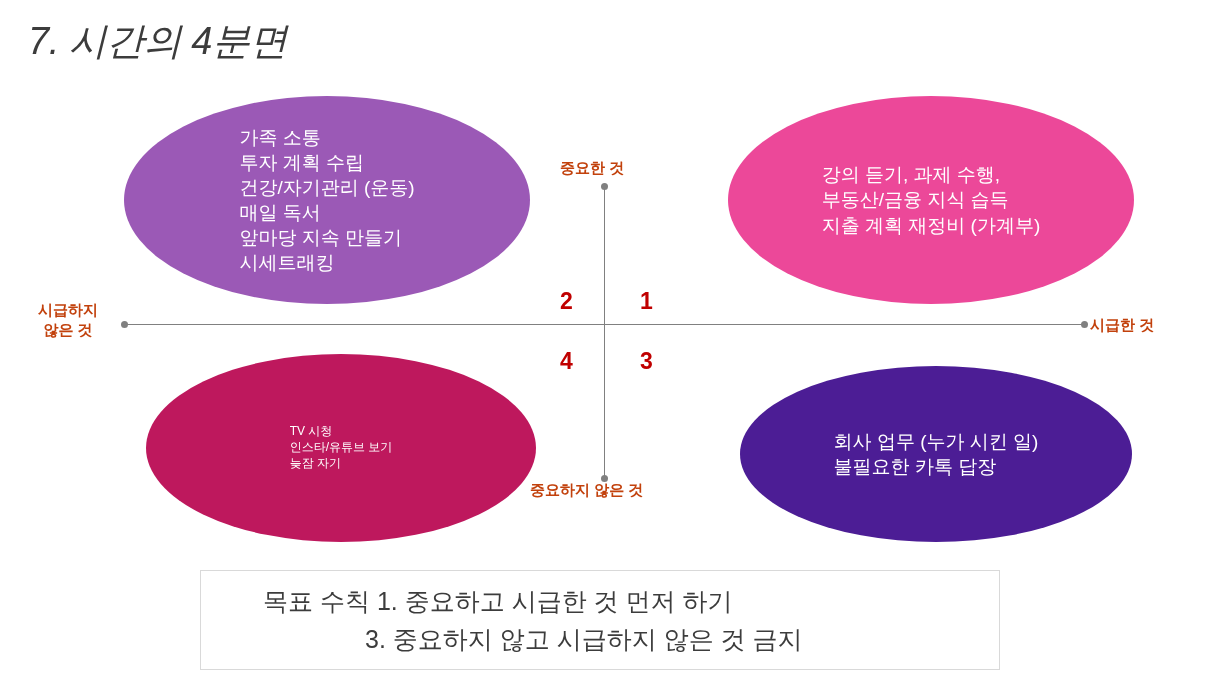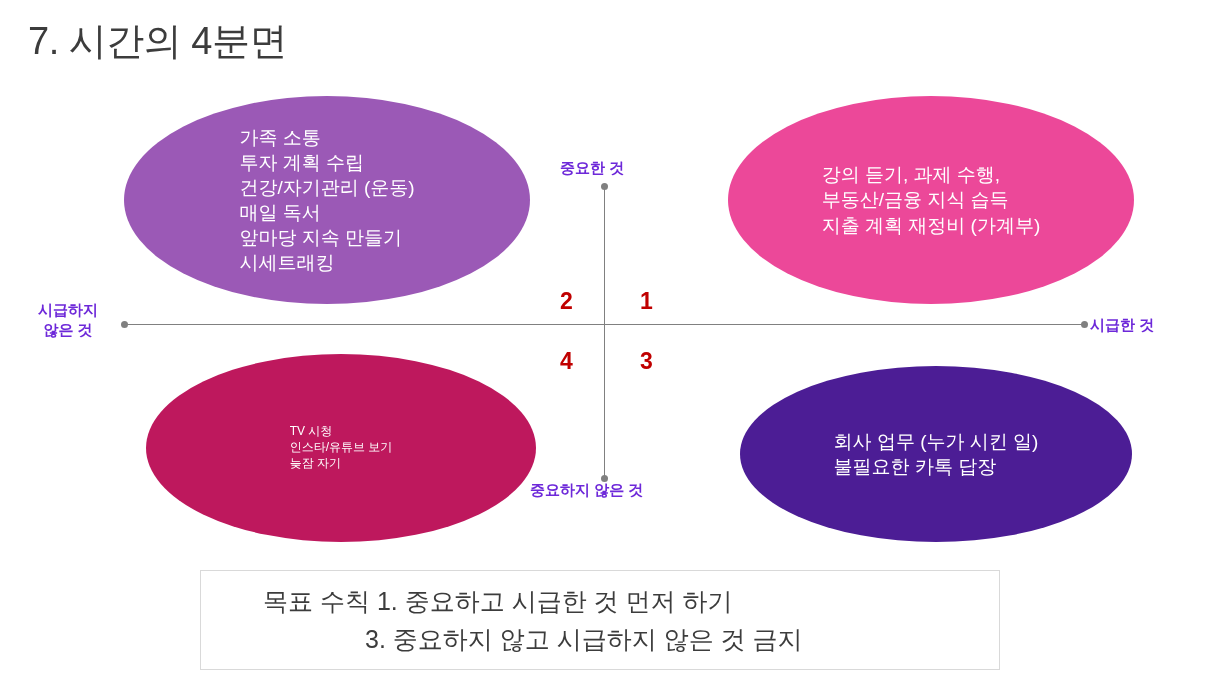--- a/index.html
+++ b/index.html
@@ -23,20 +23,21 @@
   
   .slide-title {
     position: absolute;
     left: 28px;
     top: 16px;
     font-size: 38px;
     font-weight: 400;
     color: #3c3c3c;
     letter-spacing: -0.5px;
     white-space: nowrap;
+    font-style: italic;
   }
 
   
   .axis-h {
     position: absolute;
     left: 124px;
     top: 324px;
     width: 960px;
     height: 1px;
     background: #808080;
@@ -59,21 +60,21 @@
   .dot-left  { left: 121px; top: 321px; }
   .dot-right { left: 1081px; top: 321px; }
   .dot-top   { left: 601px; top: 183px; }
   .dot-bottom{ left: 601px; top: 475px; }
 
   
   .axis-label {
     position: absolute;
     font-size: 15px;
     font-weight: bold;
-    color: #6d28d9;
+    color: #c2410c;
     line-height: 1.35;
     white-space: nowrap;
   }
   .label-important      { left: 560px; top: 158px; }
   .label-not-important  { left: 530px; top: 480px; }
   .label-urgent         { left: 1090px; top: 315px; }
   .label-not-urgent     { left: 38px;  top: 300px; text-align: center; }
 
   
   .quad-num {

